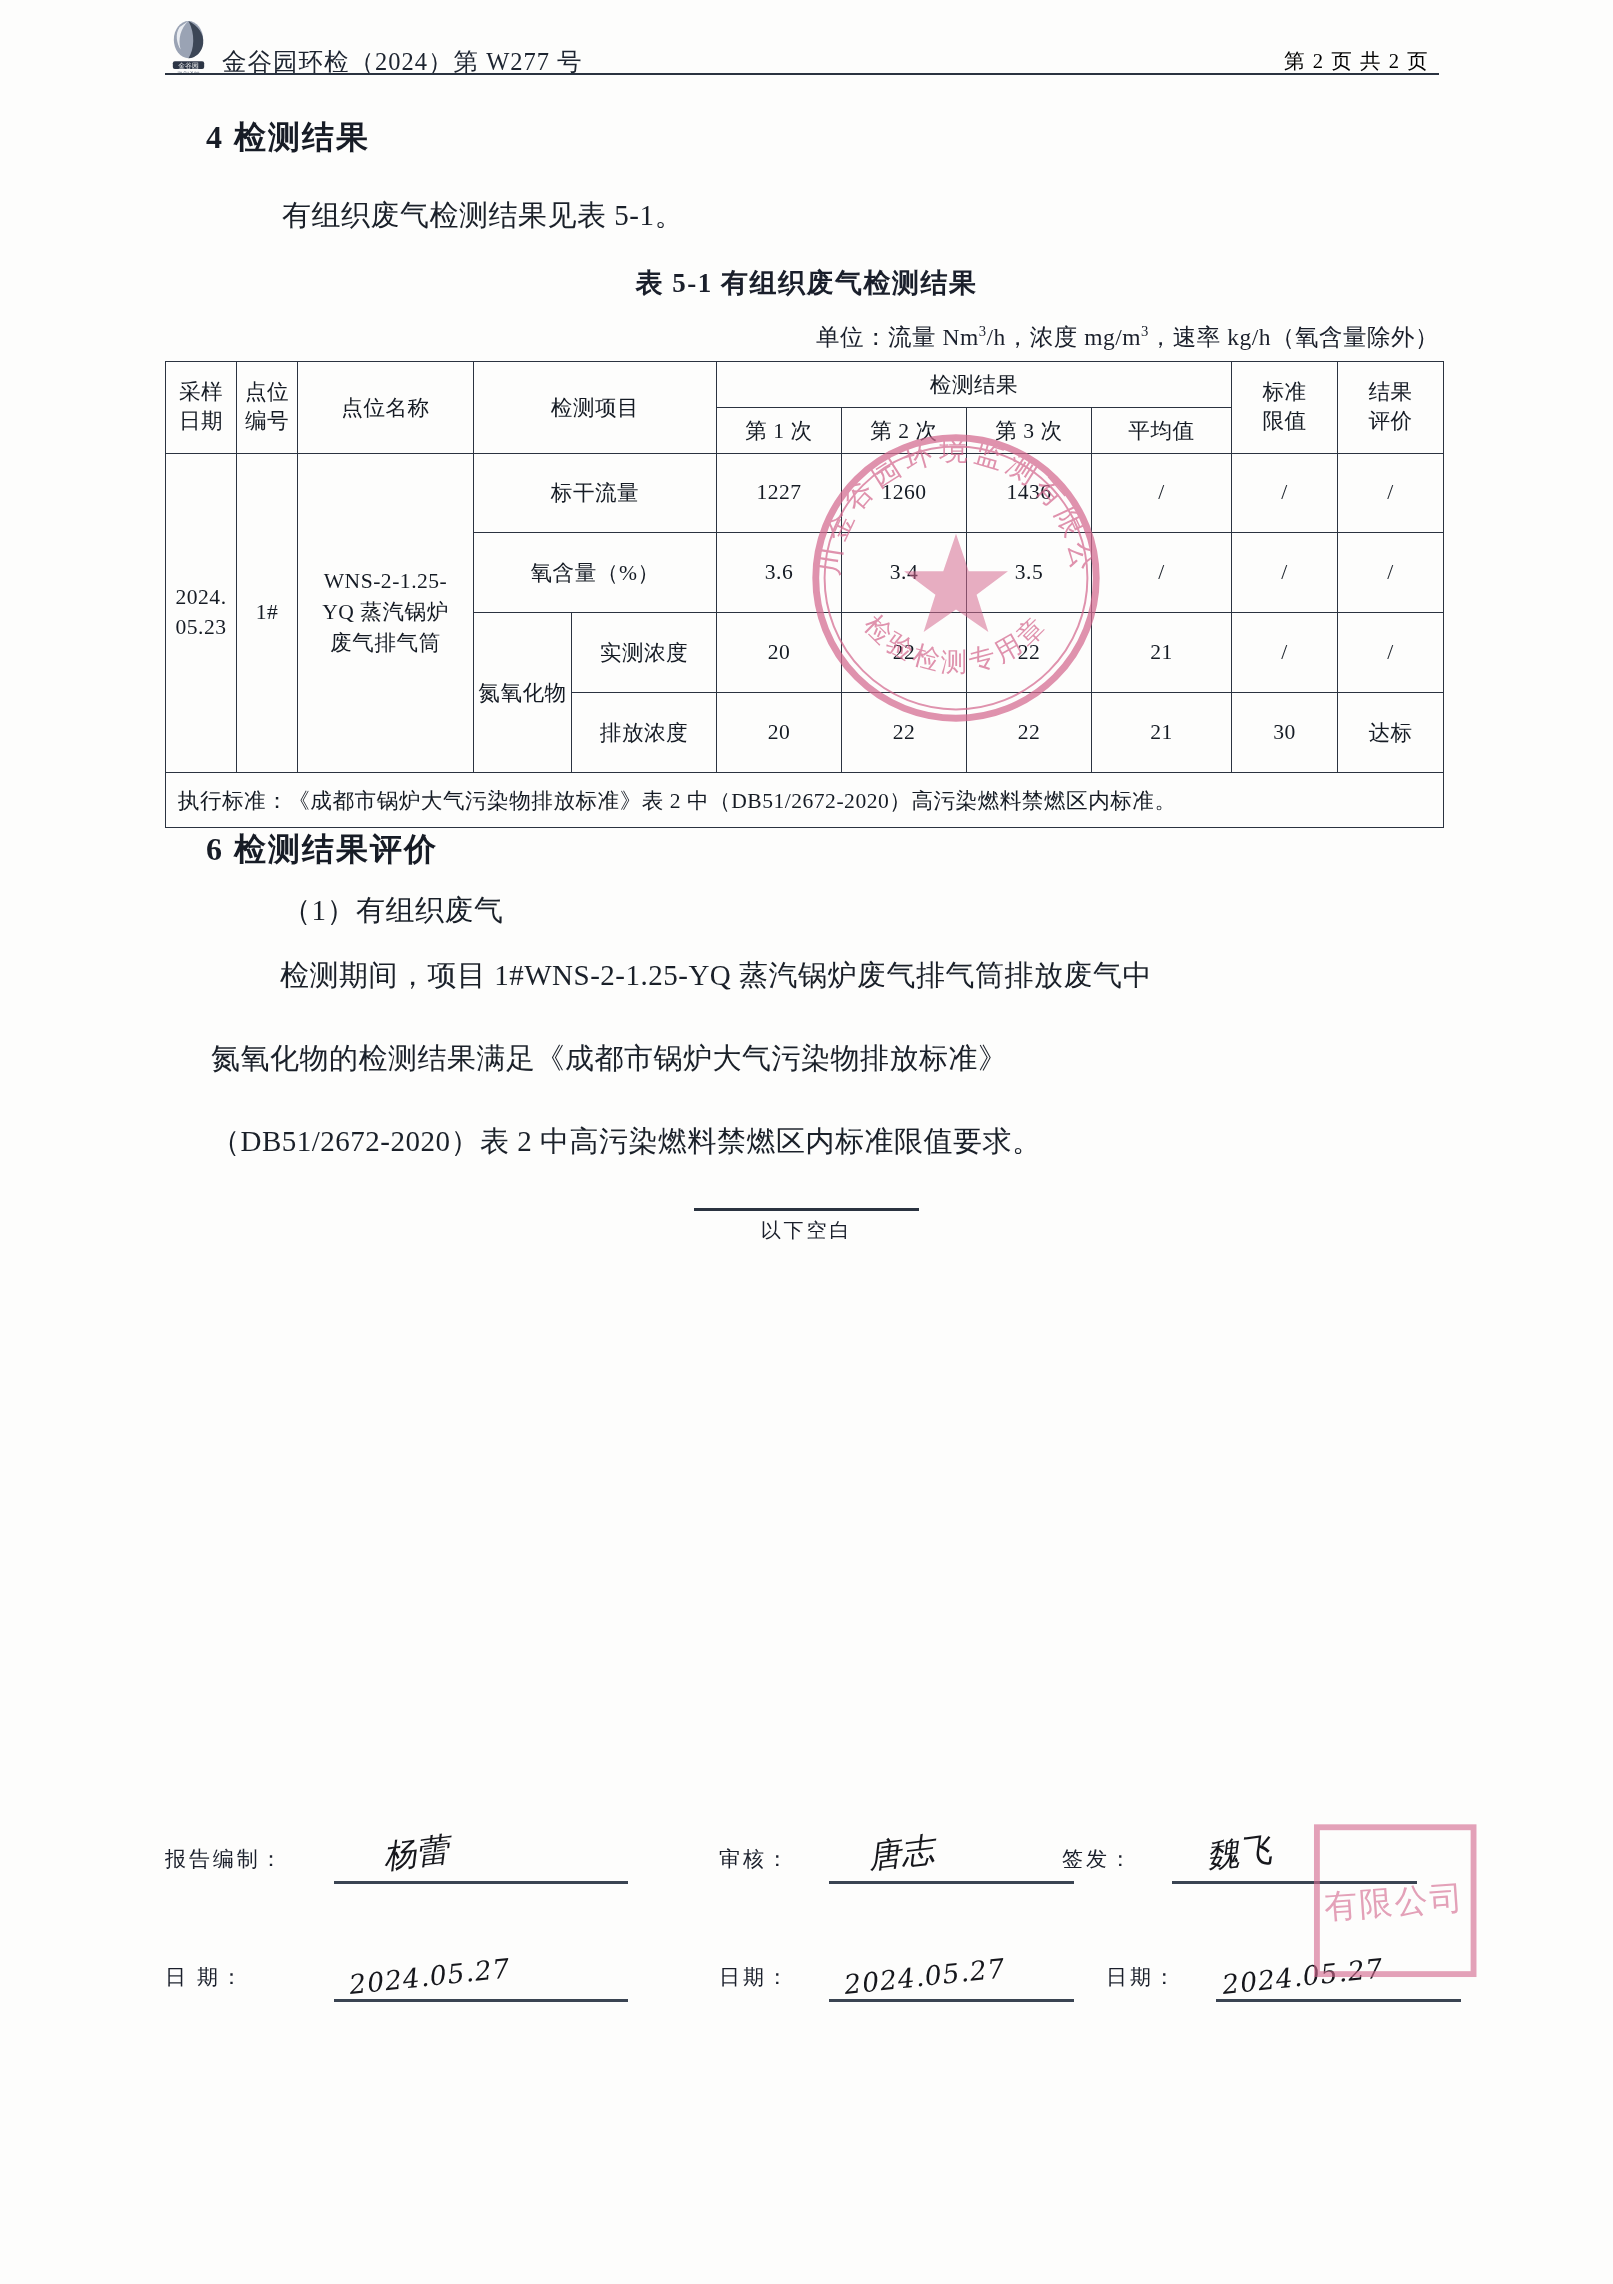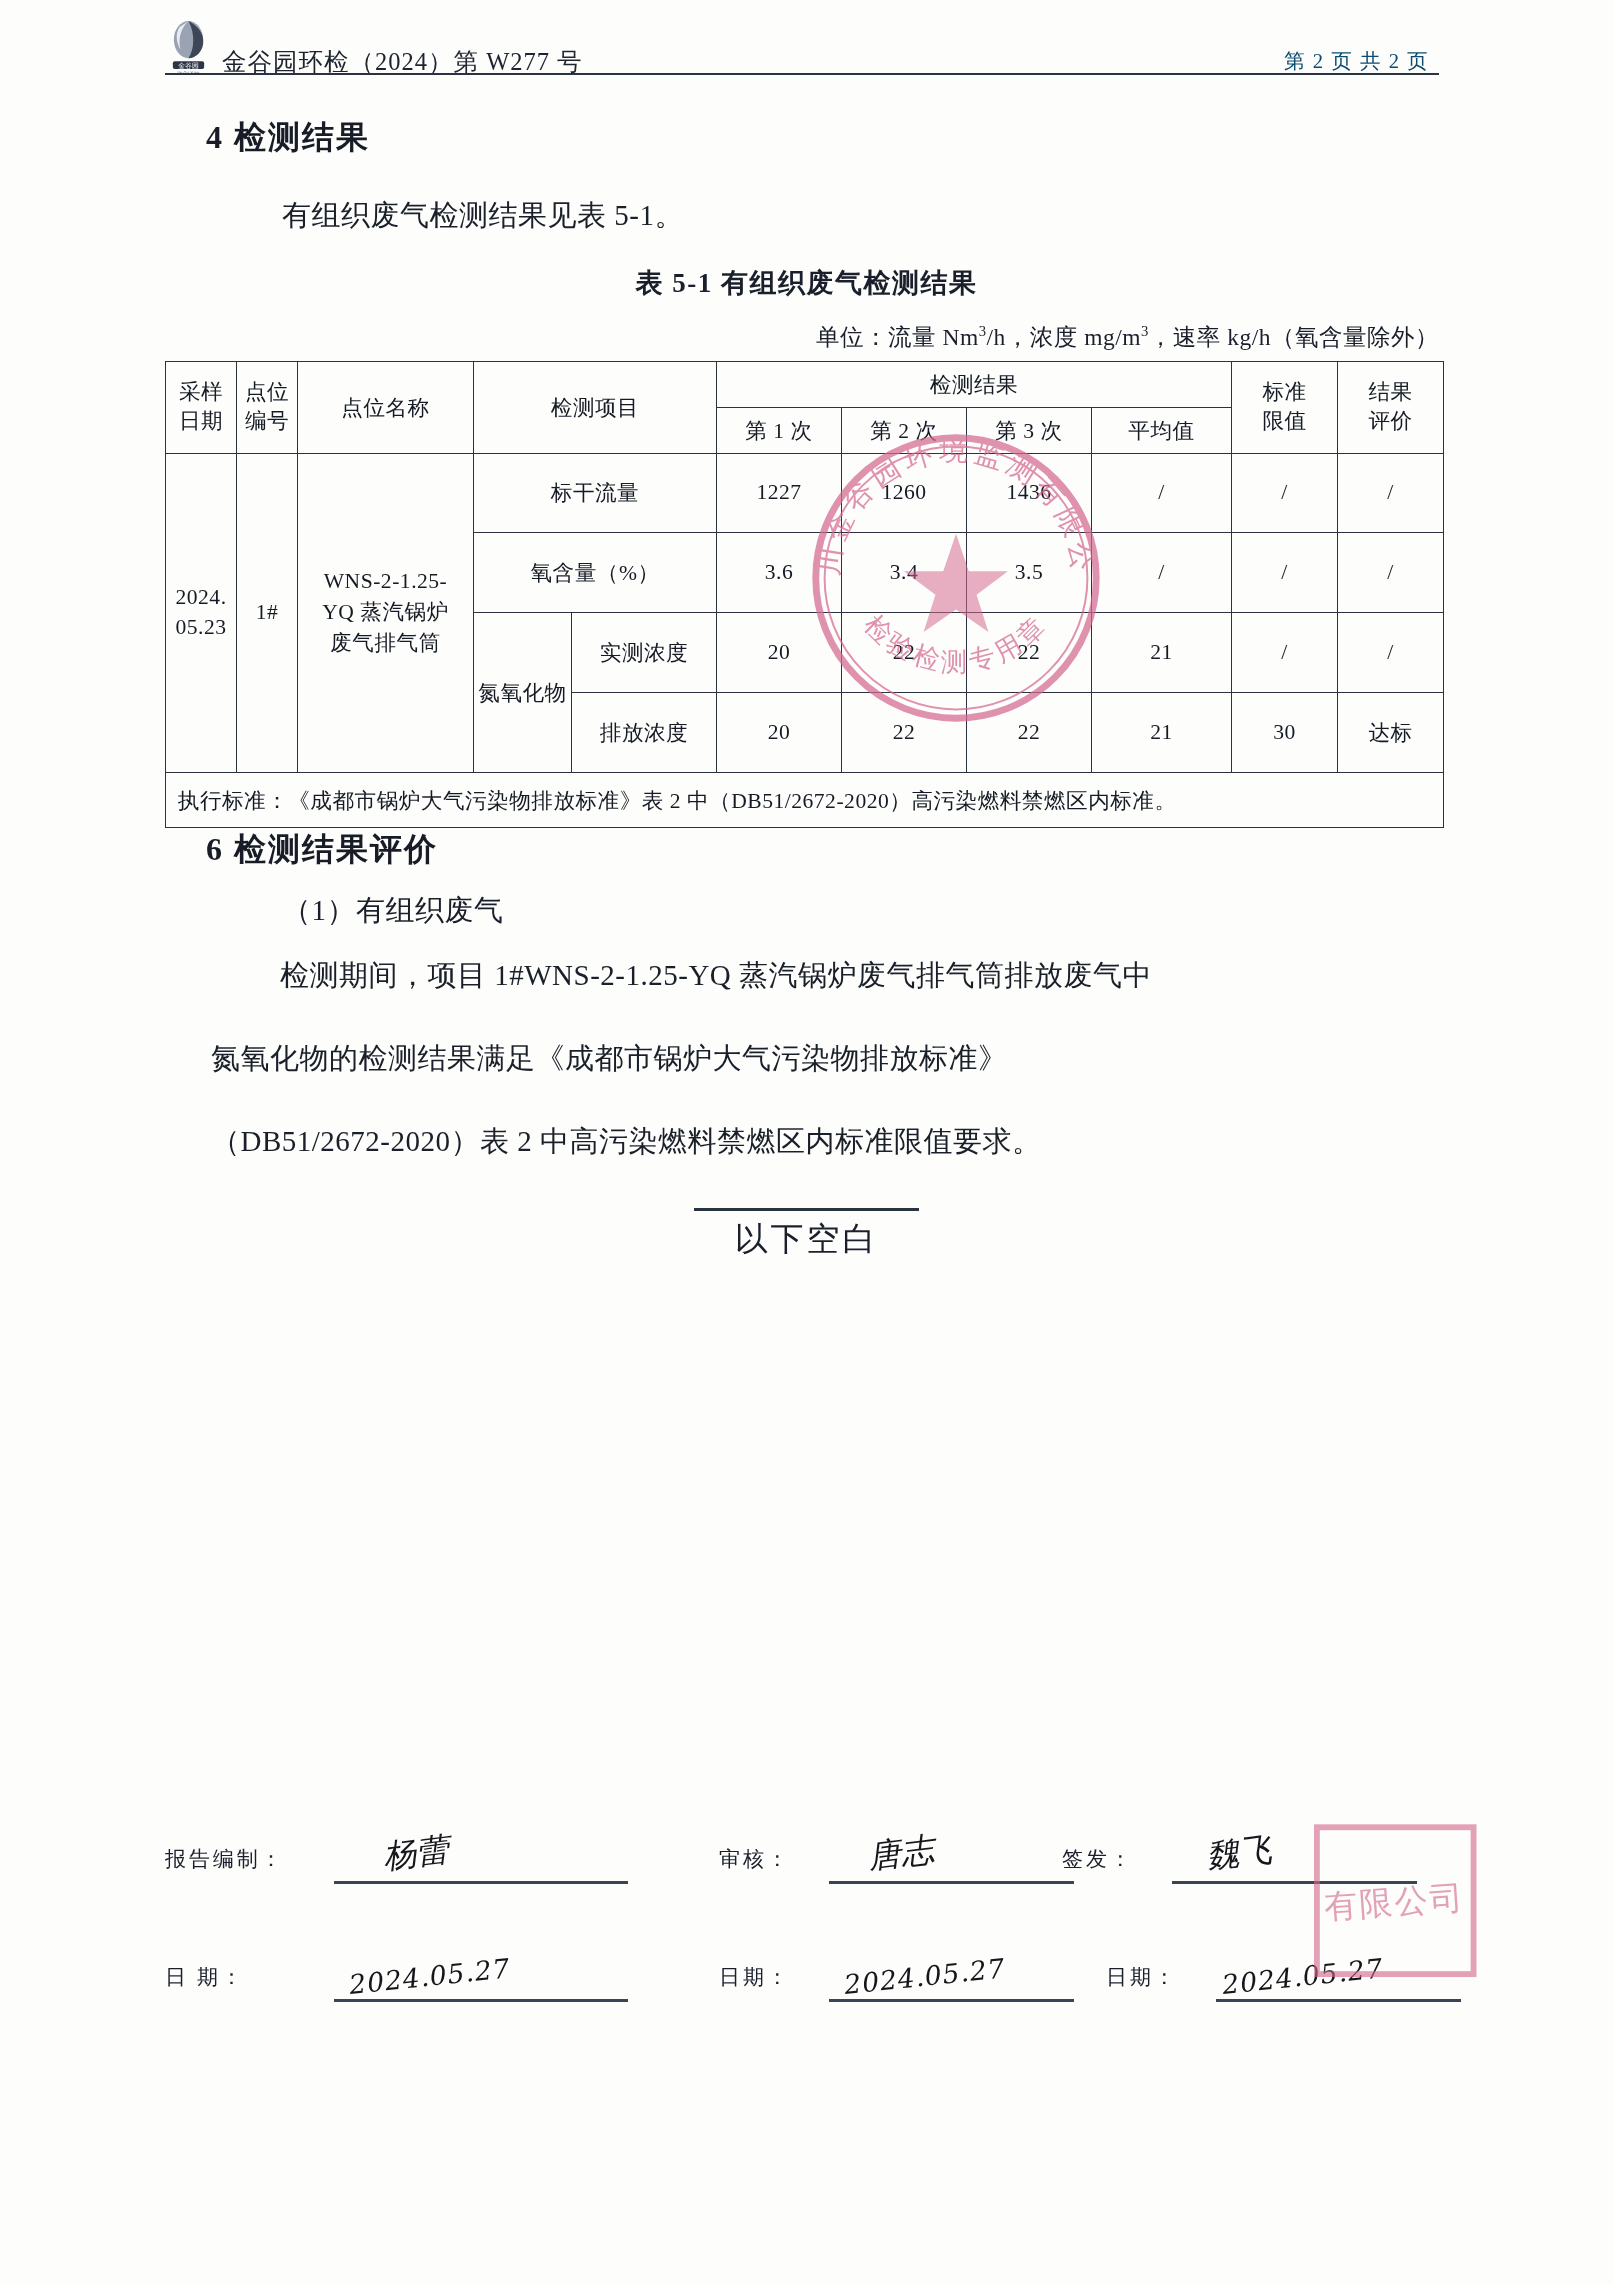--- a/index.html
+++ b/index.html
@@ -43,21 +43,21 @@
     font-size: 24.5px;
     letter-spacing: 1px;
     color: #1d2430;
     white-space: nowrap;
   }
   .header-pages {
     position: absolute;
     right: 9.8px;
     top: 29px;
     font-size: 20.6px;
-    color: #0c4a6e;
+    color: #000000;
     letter-spacing: 1.5px;
     white-space: nowrap;
   }
   .header-rule {
     position: absolute;
     left: 165px;
     top: 73px;
     width: 1274px;
     height: 2px;
     background: #2a3340;
@@ -149,21 +149,21 @@
     width: 1613px;
     text-align: center;
   }
   .blank-rule {
     width: 225px;
     height: 2.9px;
     background: #2a3340;
     margin: 0 auto 5.9px auto;
   }
   .blank-text {
-    font-size: 33px;
+    font-size: 20px;
     letter-spacing: 2.9px;
   }
   
   .sig-row, .date-row {
     position: absolute;
     left: 165px;
     width: 1294px;
     height: 59px;
   }
   .sig-row { top: 1831px; }

